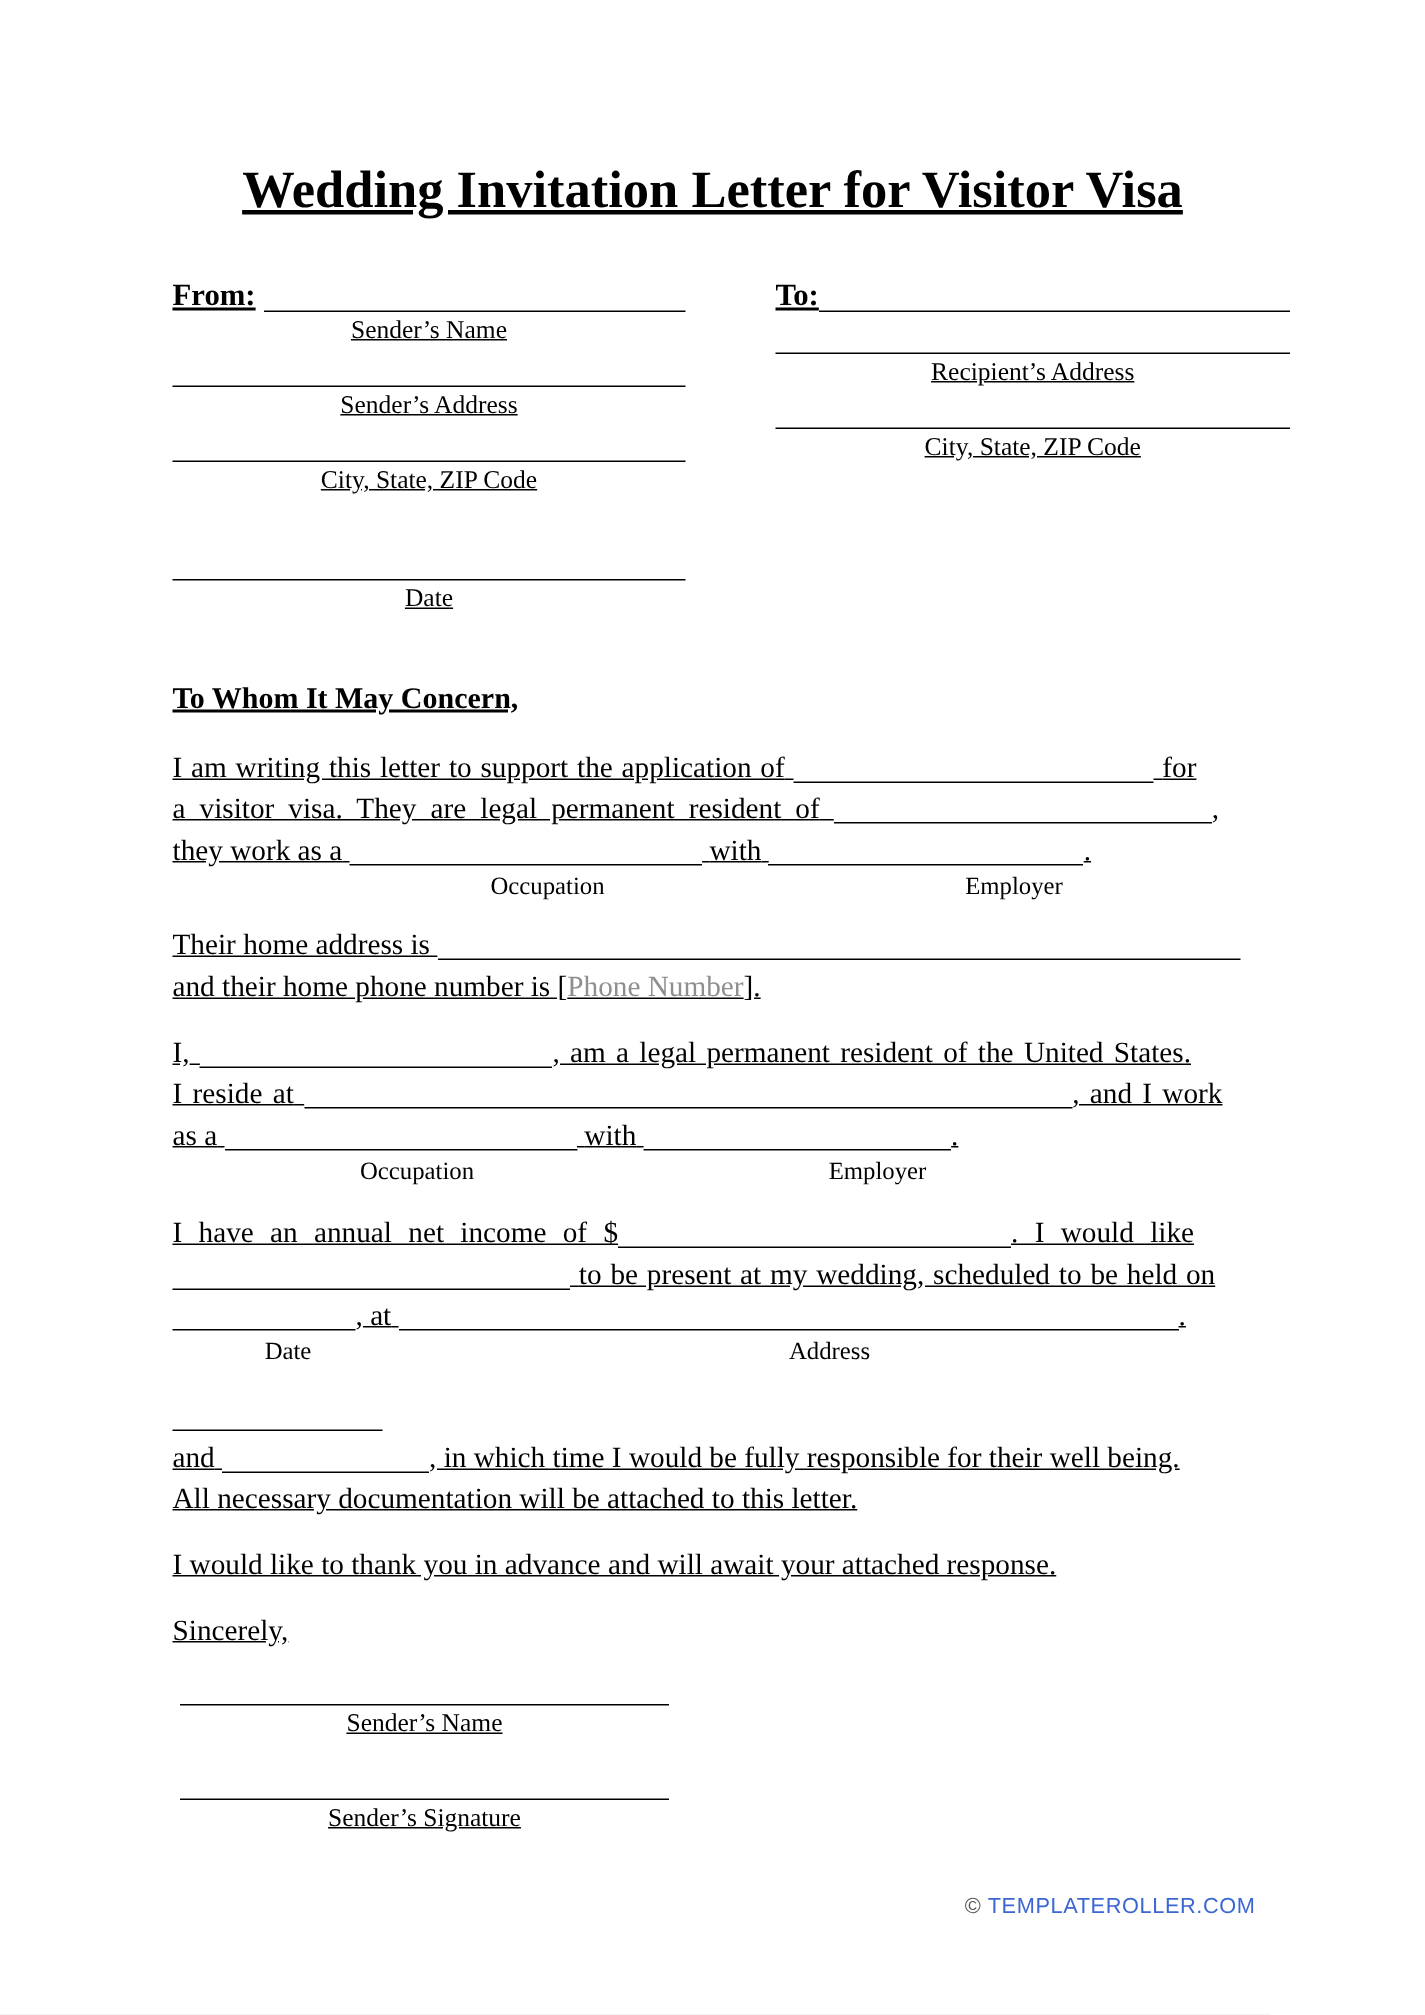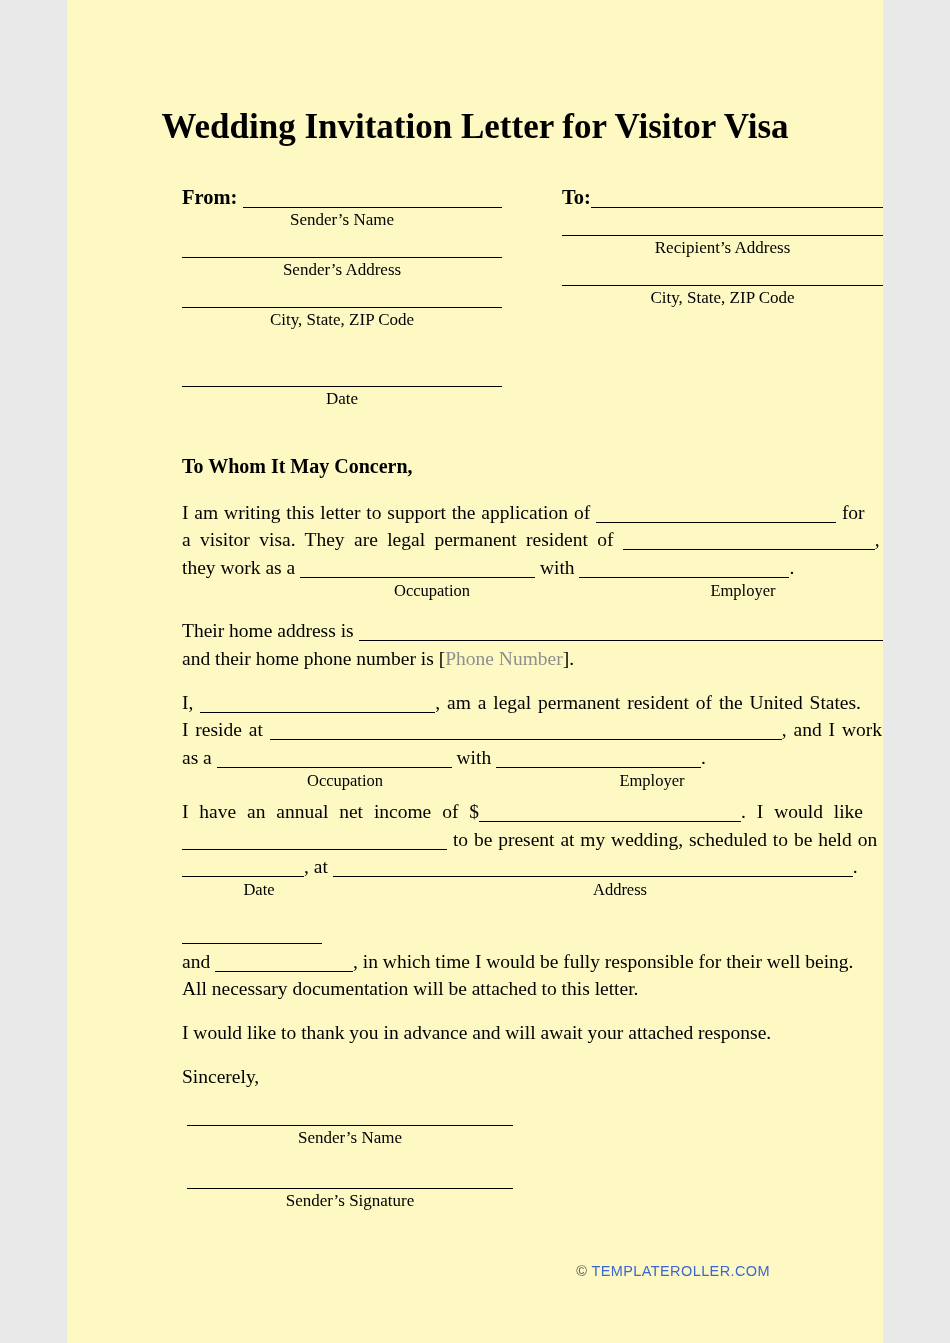--- a/index.html
+++ b/index.html
@@ -1,24 +1,25 @@
 <!DOCTYPE html>
 <html><head>
 <meta charset="utf-8">
 <style>
   html,body{margin:0;padding:0;background:#e9e9e9;}
   .page{
     position:relative;
-    width:816px;height:1343px;
+    width:950px;height:1343px;
     margin:0 auto;
-    background:#fef9c3;
+    background:#ffffff;
     font-family:"Liberation Serif","DejaVu Serif",serif;
     color:#000;
     overflow:hidden;
     box-sizing:border-box;
+    text-decoration:underline;
   }
   .title{
     margin:104px 0 0 0;
     text-align:center;
     font-size:35px;
     font-weight:bold;
     line-height:46px;
   }
   
   .addr-row{
@@ -49,21 +50,21 @@
   .b122{width:122px}.b138{width:138px}.b140{width:140px}.b205{width:205px}
   .b210{width:210px}.b235{width:235px}.b240{width:240px}.b252{width:252px}
   .b262{width:262px}.b265{width:265px}.b512{width:512px}.b520{width:520px}
   .b535{width:535px}
   .ws1{word-spacing:1px}.ws2{word-spacing:2px}.ws4{word-spacing:4.5px}.ws6{word-spacing:6px}
   .label-row{position:relative;height:20px;font-size:16.5px;}
   .label-row span{position:absolute;transform:translateX(-50%);white-space:nowrap;}
   .placeholder{color:#8f8f8f;}
   
   .mt-p1{margin-top:22px}.mt-p2{margin-top:16px}.mt-p3{margin-top:17px}
-  .mt-p4{margin-top:7px}.mt-p5{margin-top:20px}.mt-p6{margin-top:16px}
+  .mt-p4{margin-top:18px}.mt-p5{margin-top:20px}.mt-p6{margin-top:16px}
   .mt-close{margin-top:17px}
   
   .sig-block{padding-left:120px;}
   .sig-line{width:326px;height:0;border-bottom:1px solid #000;}
   .sig-line.first{margin-top:34px;}
   .sig-line.second{margin-top:40px;}
   .sig-label{width:326px;text-align:center;font-size:17px;height:20px;line-height:20px;margin-top:2px;}
   
   .footer{
     position:absolute;

